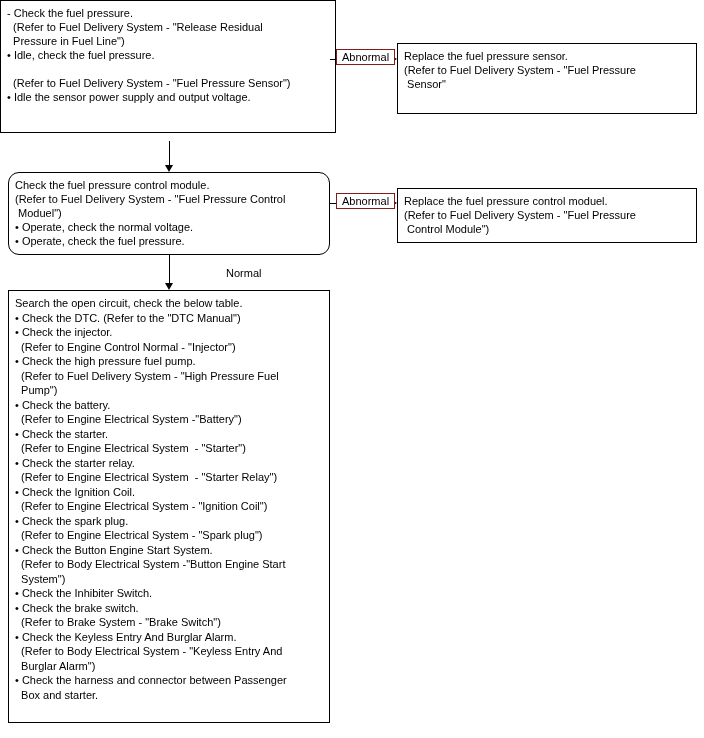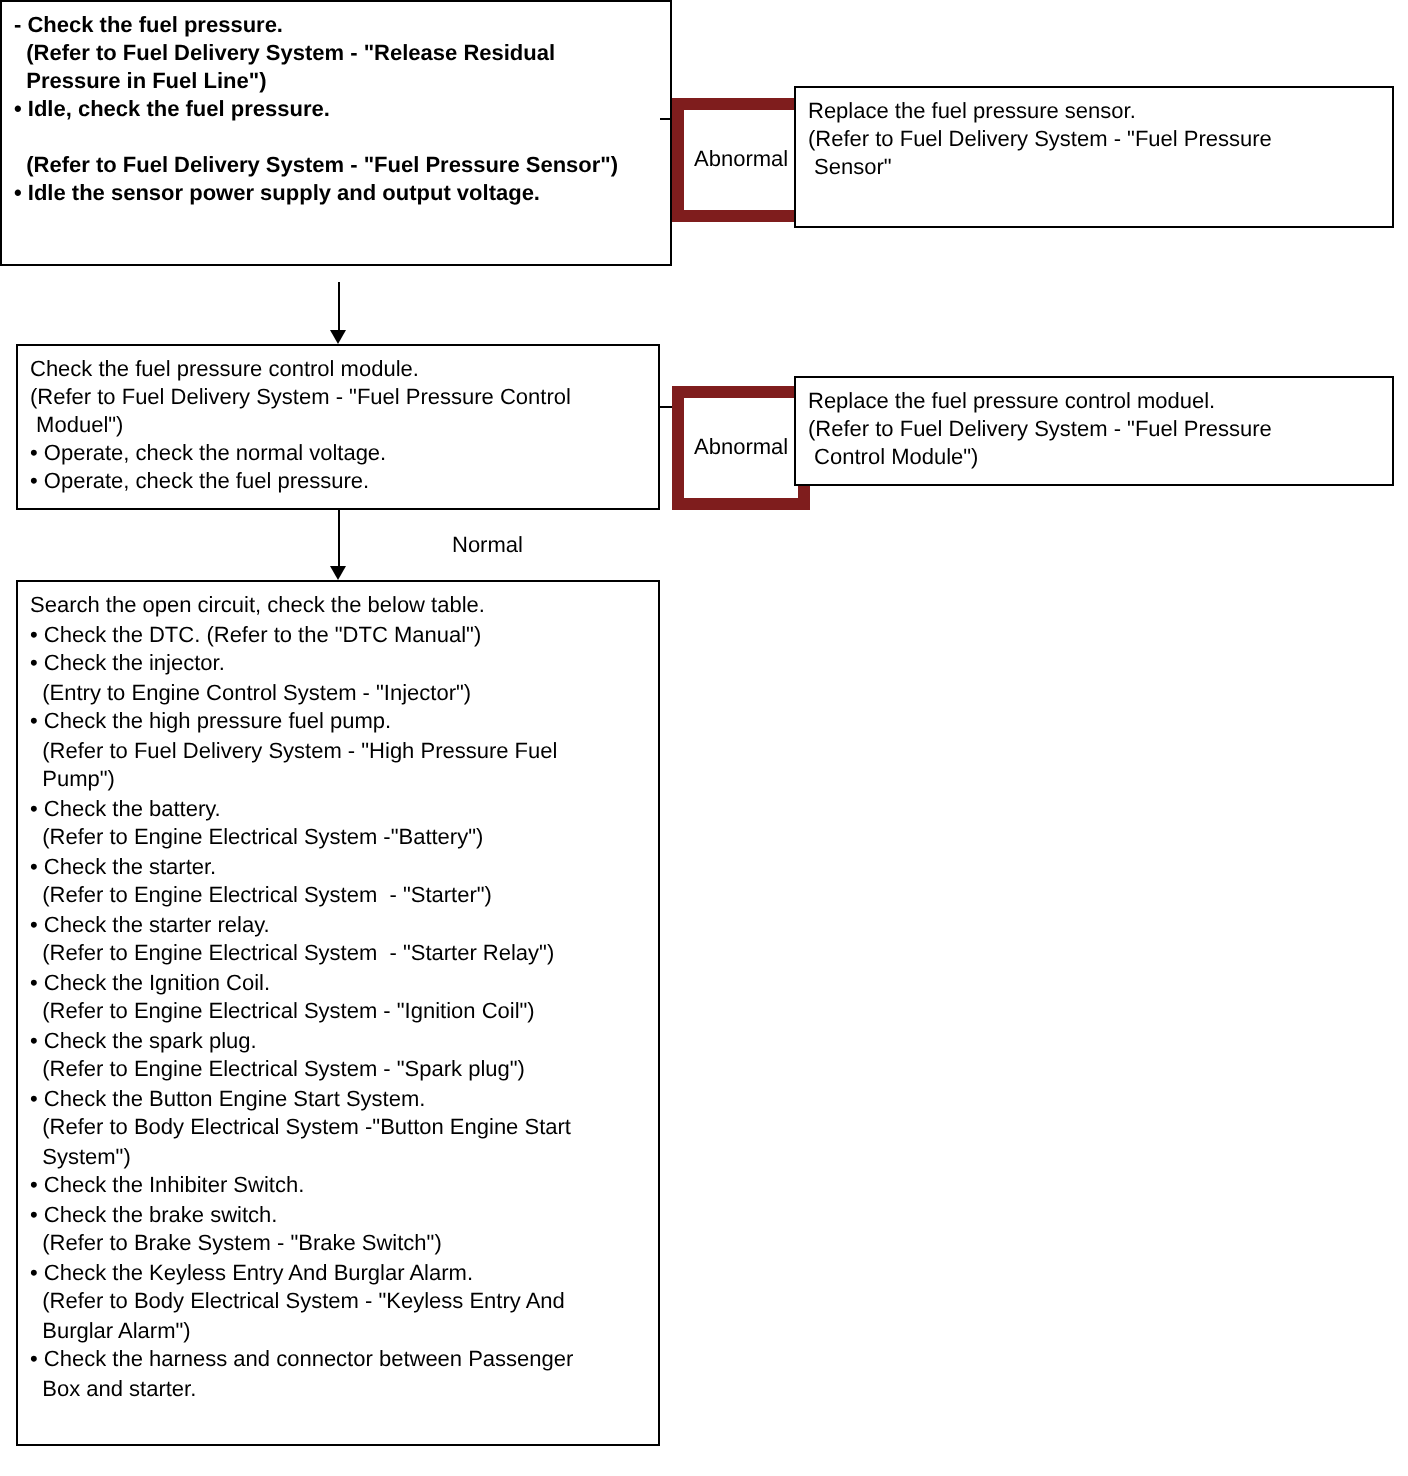--- a/index.html
+++ b/index.html
@@ -33,38 +33,38 @@
     border-top:7px solid #000;
   }
   .arrow-right {
     position:absolute; width:0; height:0;
     border-top:4px solid transparent;
     border-bottom:4px solid transparent;
     border-left:7px solid #000;
   }
   .conn-label {
     position:absolute;
-    border:6px solid #7f1d1d;
+    border:1px solid #7f1d1d;
     background:#fff;
-    padding:18px 5px;
+    padding:0 5px;
     line-height:14px;
     white-space:pre;
   }
   .plain-label {
     position:absolute;
     background:#fff;
     line-height:14px;
     white-space:pre;
     padding-left:48px;
   }
 
   
-  #b1  { left:8;   top:8;   width:336px; height:133px;font-weight:bold; }
+  #b1  { left:8;   top:8;   width:336px; height:133px; }
   #rb1 { left:397px; top:43px;  width:300px; height:71px; }
-  #b2  { left:8px;   top:172px; width:322px; height:83px; }
+  #b2  { left:8px;   top:172px; width:322px; height:83px;border-radius:11px; }
   #rb2 { left:397px; top:188px; width:300px; height:55px; }
   #b3  { left:8px;   top:290px; width:322px; height:433px; }
 
   #v1  { left:169px; top:141px; height:24px; }
   #a1  { left:165px; top:165px; }
   #h1  { left:330px; top:59px;  width:60px; }
   #ar1 { left:390px; top:55px; }
   #lab1{ left:336px; top:49px; }
 
   #h2  { left:330px; top:203px; width:60px; }
@@ -122,21 +122,21 @@
     </div>
 
   <div id="v2" class="vline"></div>
   <div id="a2" class="arrow-down"></div>
   <div id="labN" class="plain-label">Normal</div>
 
   <div id="b3" class="box box--tall">
       <div class="line">Search the open circuit, check the below table.</div>
       <div class="line">• Check the DTC. (Refer to the "DTC Manual")</div>
       <div class="line">• Check the injector.</div>
-      <div class="line">  (Entry to Engine Control System - "Injector")</div>
+      <div class="line">  (Refer to Engine Control Normal - "Injector")</div>
       <div class="line">• Check the high pressure fuel pump.</div>
       <div class="line">  (Refer to Fuel Delivery System - "High Pressure Fuel</div>
       <div class="line">  Pump")</div>
       <div class="line">• Check the battery.</div>
       <div class="line">  (Refer to Engine Electrical System -"Battery")</div>
       <div class="line">• Check the starter.</div>
       <div class="line">  (Refer to Engine Electrical System  - "Starter")</div>
       <div class="line">• Check the starter relay.</div>
       <div class="line">  (Refer to Engine Electrical System  - "Starter Relay")</div>
       <div class="line">• Check the Ignition Coil.</div>

